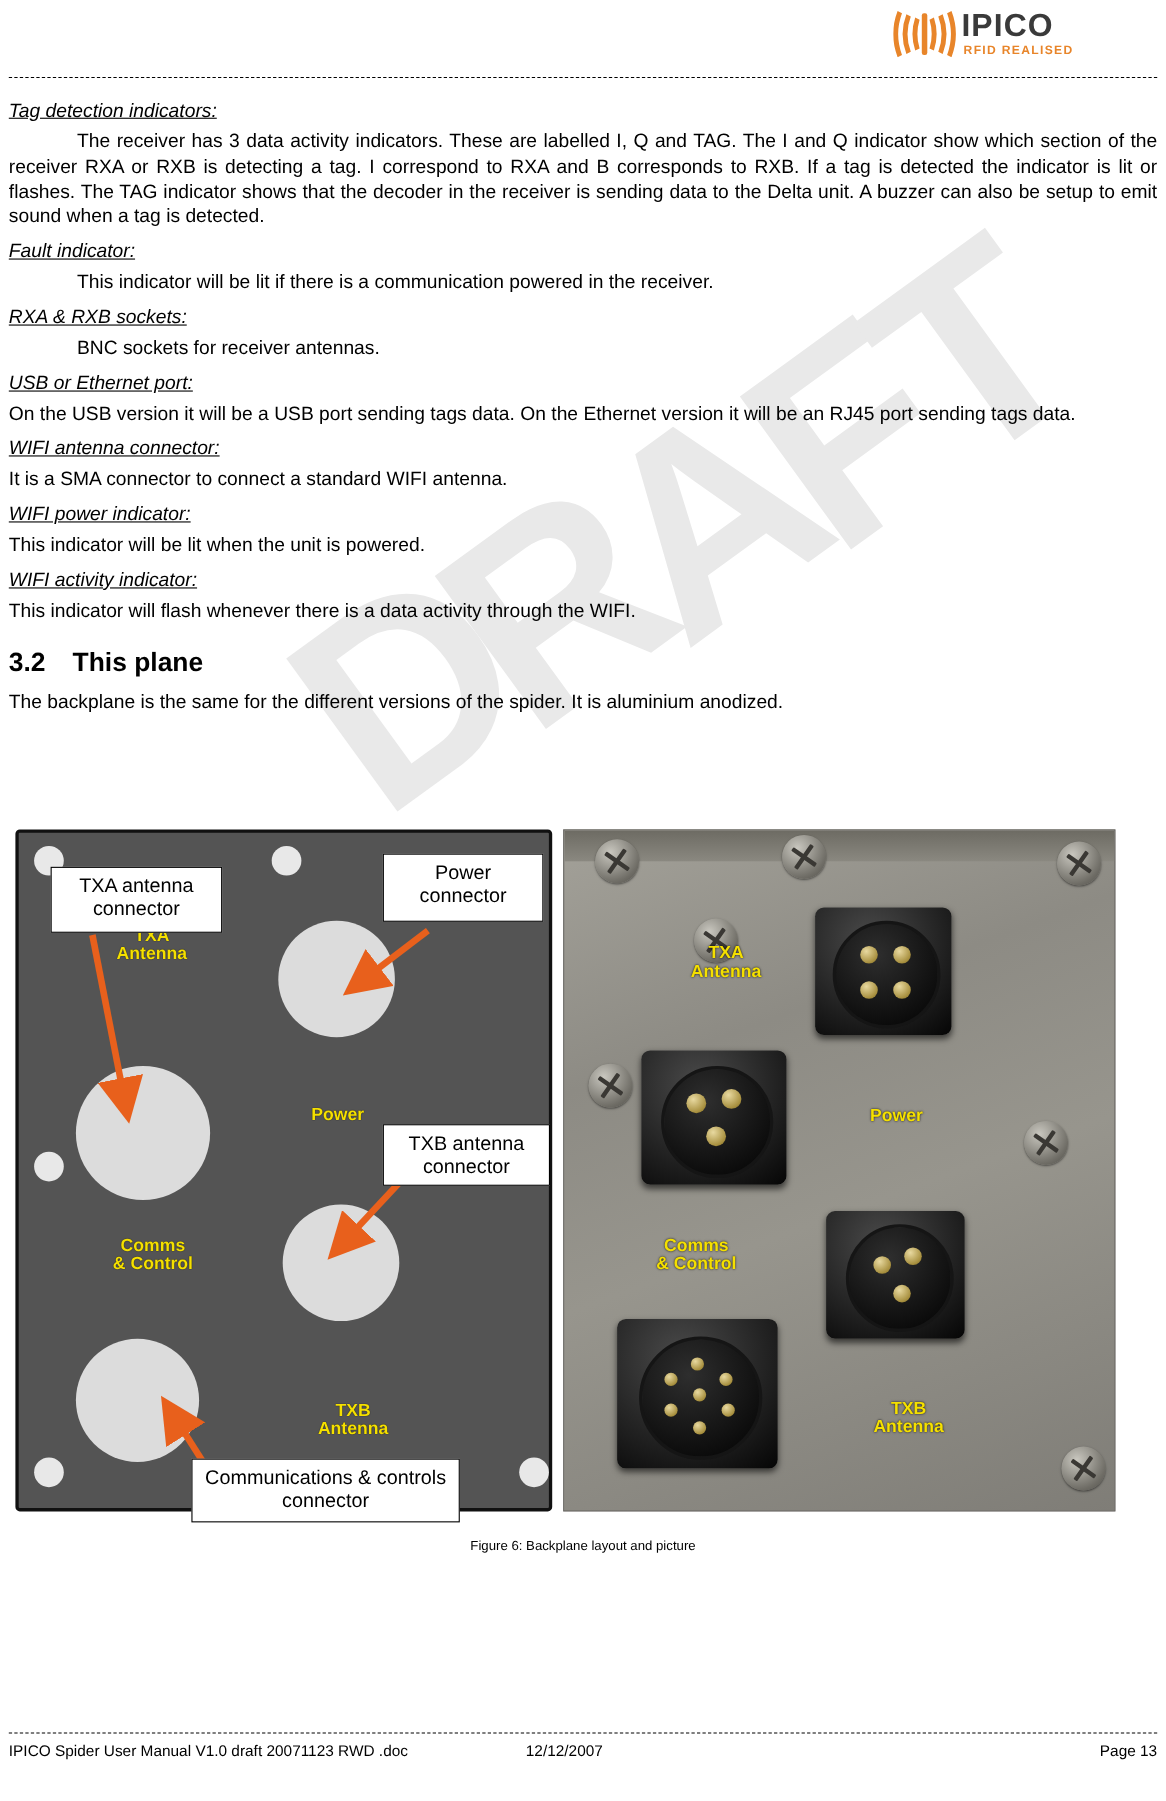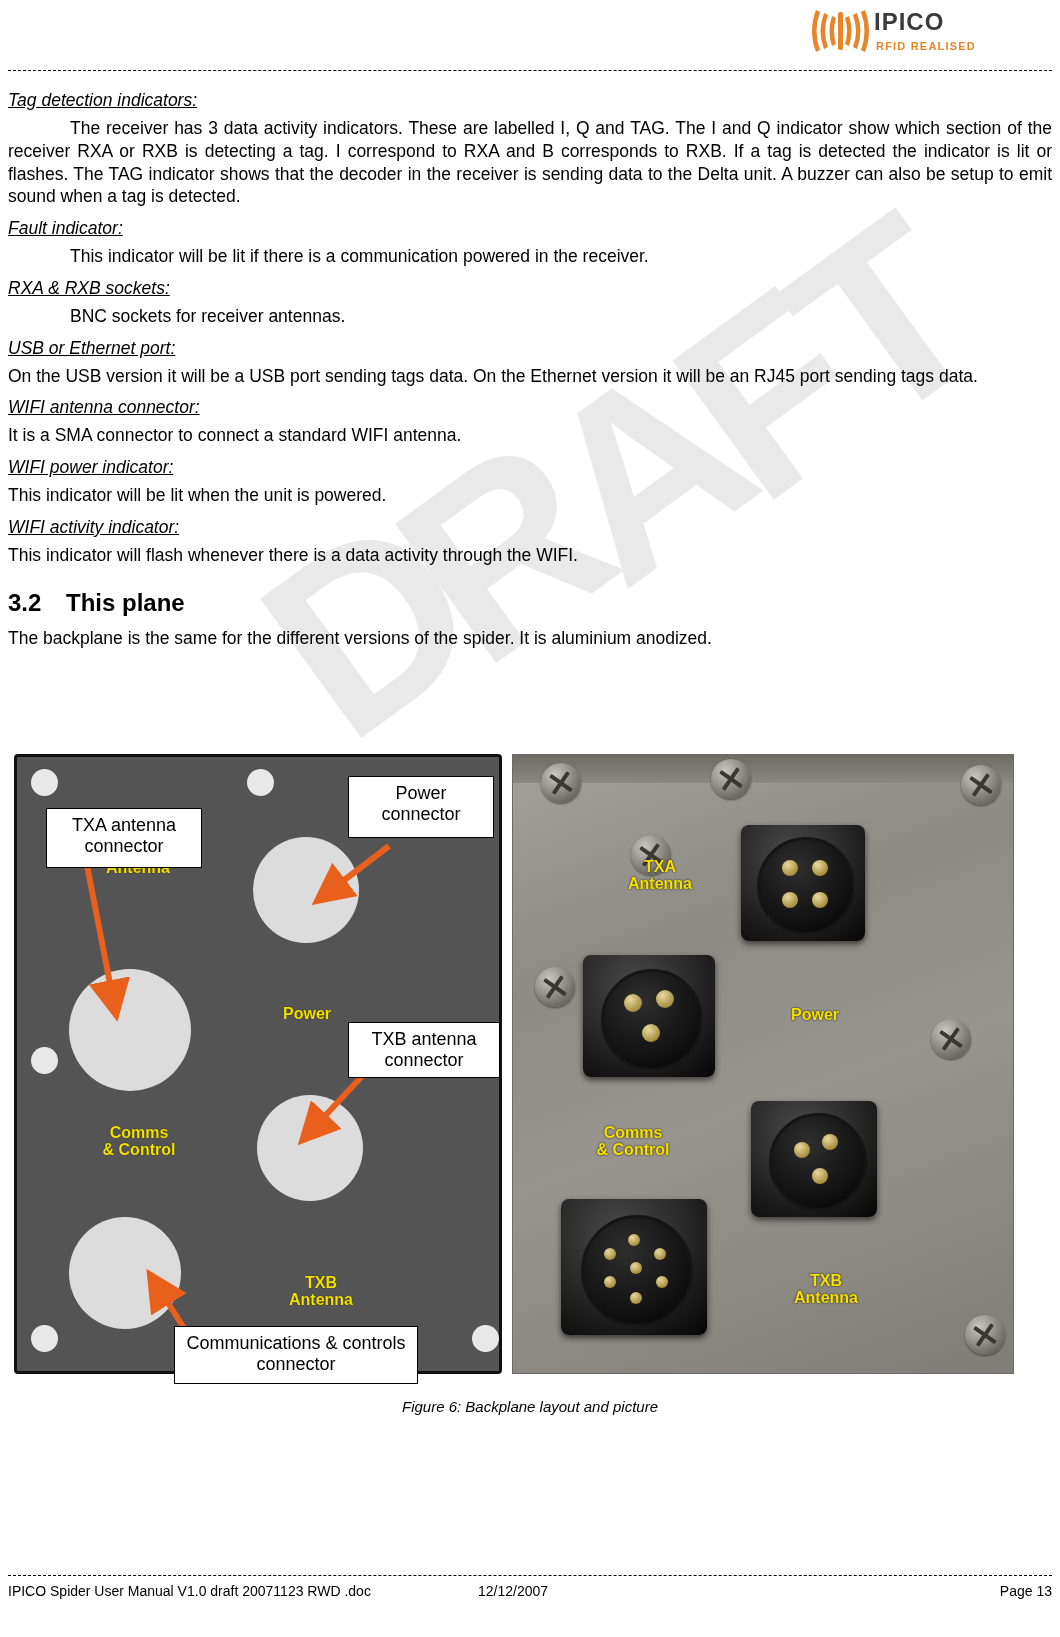--- a/index.html
+++ b/index.html
@@ -38,21 +38,21 @@
   }
   .logo-burst {
     position: absolute;
     left: 0; top: 2px;
     width: 58px; height: 42px;
   }
   .logo-text {
     position: absolute;
     left: 62px;
     top: 0px;
-    font-size: 24px;
+    font-size: 29px;
     font-weight: bold;
     letter-spacing: 1px;
     color: #3a3a3a;
     font-family: "Liberation Sans", sans-serif;
   }
   .logo-sub {
     position: absolute;
     left: 64px;
     top: 32px;
     font-size: 11px;
@@ -261,22 +261,21 @@
     z-index: 5;
     pointer-events: none;
   }
 
   .fig-caption {
     position: absolute;
     left: 0;
     top: 1398px;
     width: 1060px;
     text-align: center;
-    font-size: 15px;
-    font-style: italic;
+    font-size: 12px;
   }
 
   
   .footer {
     position: absolute;
     left: 8px;
     bottom: 22px;
     width: 1044px;
     height: 40px;
   }
@@ -460,21 +459,21 @@
         <marker id="ah" markerWidth="7" markerHeight="7" refX="4" refY="3.5" orient="auto">
           <polygon points="0 0, 7 3.5, 0 7" fill="#e8601c"></polygon>
         </marker>
       </defs>
       <line x1="70" y1="96" x2="100" y2="250" stroke="#e8601c" stroke-width="6" marker-end="url(#ah)"></line>
       <line x1="375" y1="92" x2="312" y2="140" stroke="#e8601c" stroke-width="6" marker-end="url(#ah)"></line>
       <line x1="350" y1="320" x2="296" y2="378" stroke="#e8601c" stroke-width="6" marker-end="url(#ah)"></line>
       <line x1="175" y1="582" x2="142" y2="530" stroke="#e8601c" stroke-width="6" marker-end="url(#ah)"></line>
     </svg>
 
-    <div class="callout" style="left:32px; top:34px; width:156px; height:60px;margin-top:20px;">TXA antenna connector</div>
+    <div class="callout" style="left:32px; top:34px; width:156px; height:60px;">TXA antenna connector</div>
     <div class="callout" style="left:334px; top:22px; width:146px; height:62px;">Power connector</div>
     <div class="callout" style="left:334px; top:268px; width:152px; height:56px;text-align:center;">TXB antenna connector</div>
     <div class="callout" style="left:160px; top:572px; width:244px; height:58px;">Communications &amp; controls connector</div>
   </div>
 
   <div class="fig-caption">Figure 6: Backplane layout and picture</div>
 
   <div class="footer">
     <div class="hr-dashed-bot"></div>
     <div class="footer-row">

